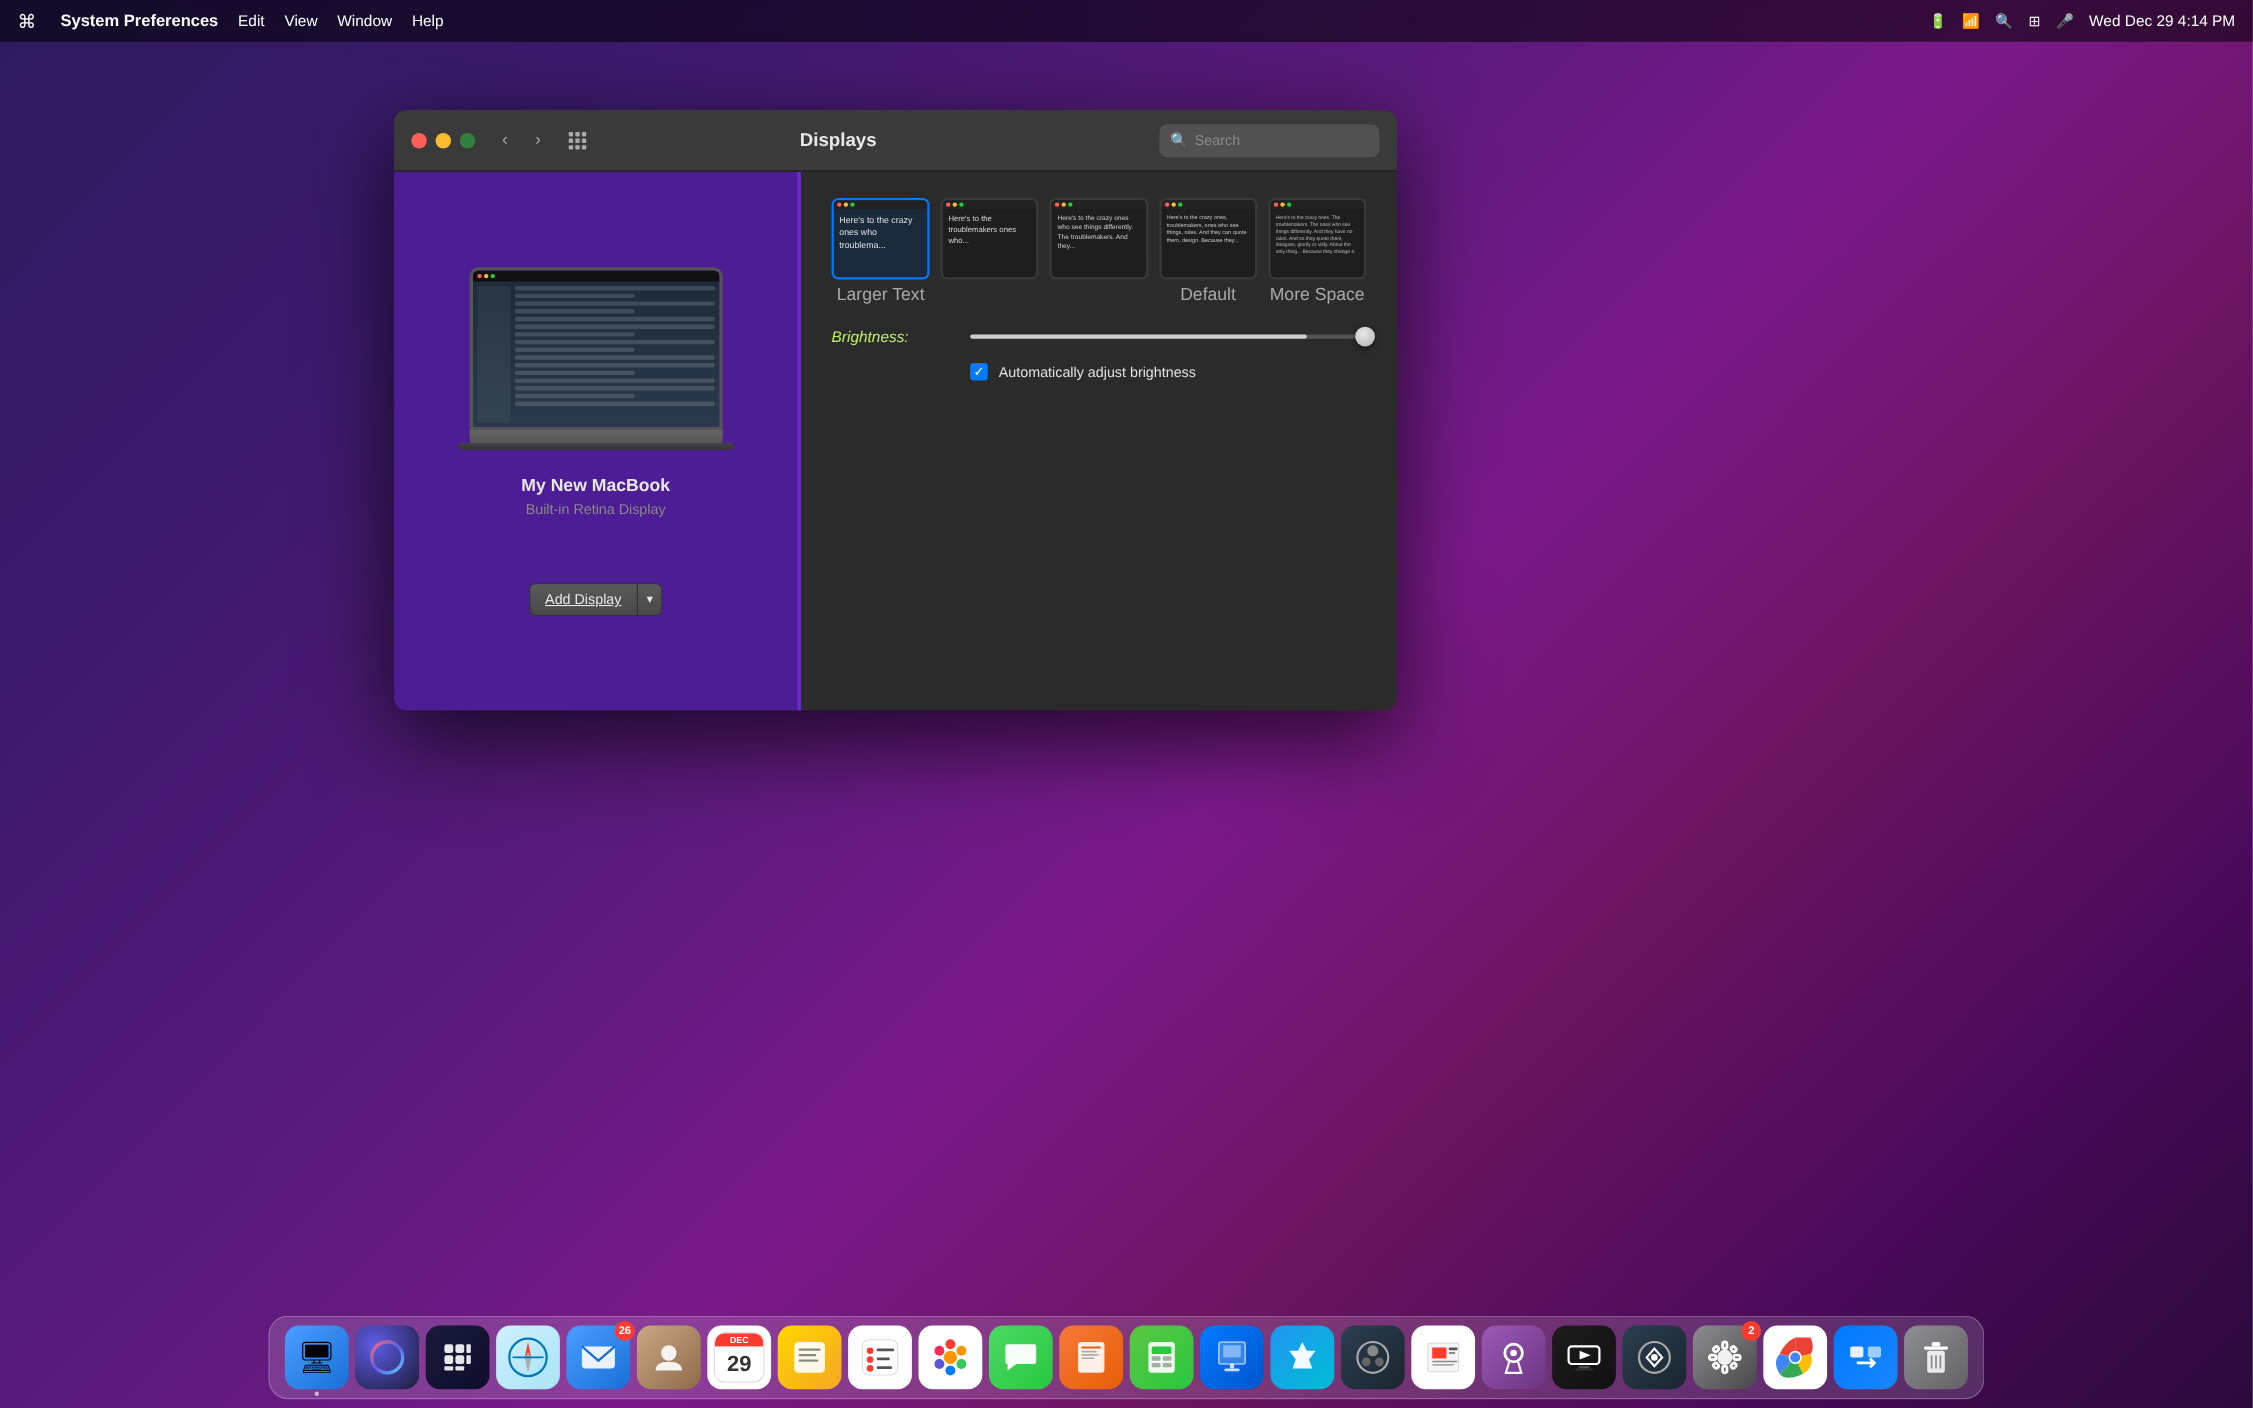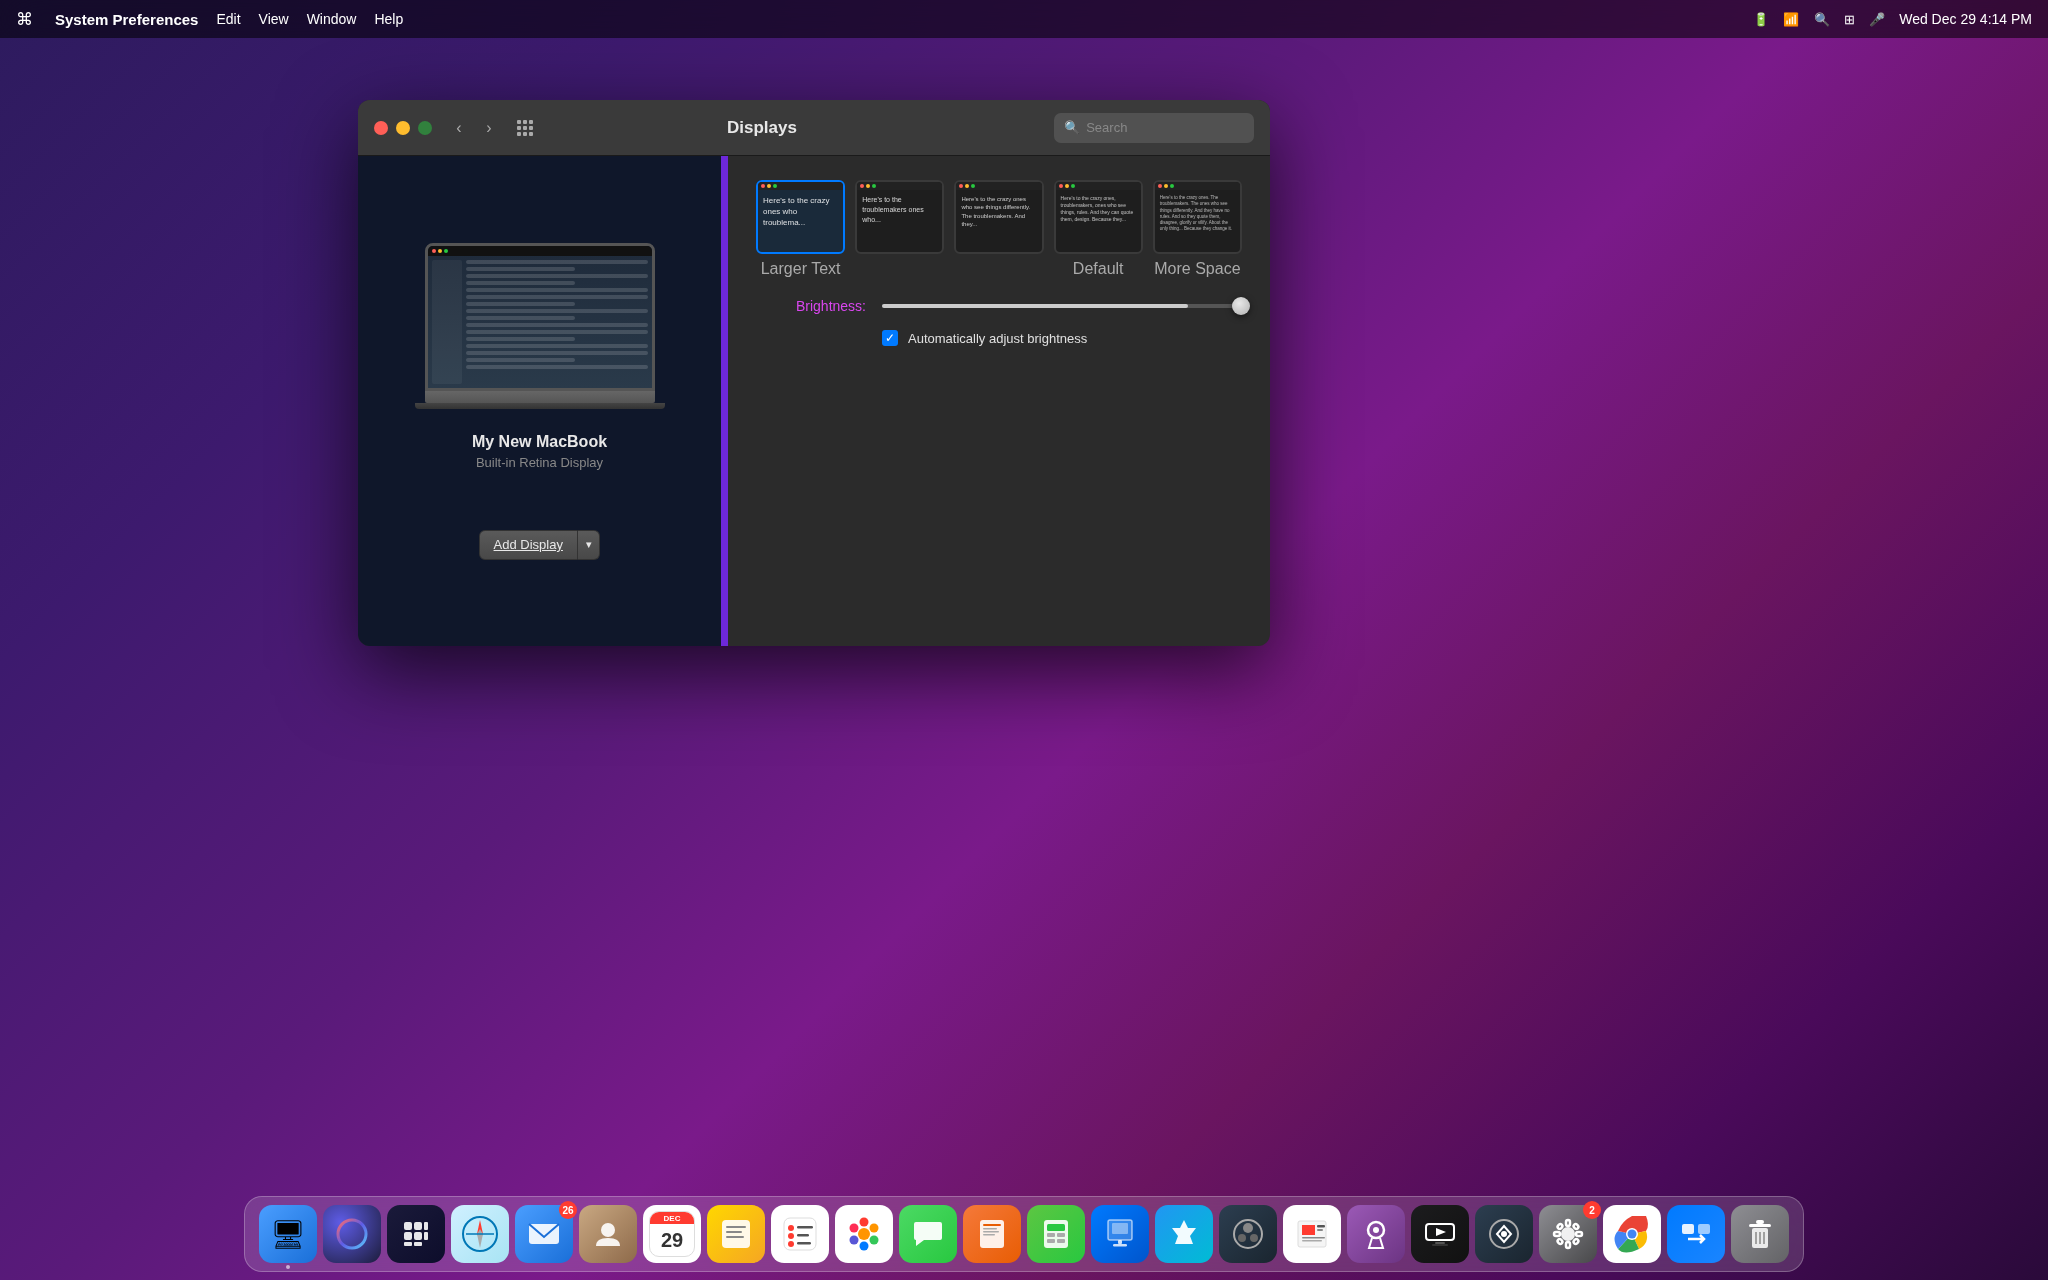--- a/index.html
+++ b/index.html
@@ -147,27 +147,27 @@
 
     
     .content {
       display: flex;
       height: 490px;
     }
 
     
     .left-panel {
       width: 370px;
-      background: #0f172a;
+      background: #4c1d95;
       display: flex;
       flex-direction: column;
       align-items: center;
       justify-content: center;
       padding: 20px;
-      border-right: 7px solid #6d28d9;
+      border-right: 3px solid #6d28d9;
     }
 
     
     .macbook {
       width: 230px;
       margin-bottom: 20px;
     }
     .macbook-screen {
       background: #1a1a2e;
       border-radius: 8px 8px 0 0;
@@ -404,23 +404,23 @@
 
     
     .settings-row {
       display: flex;
       align-items: center;
       gap: 16px;
       margin-bottom: 16px;
     }
     .settings-label {
       font-size: 14px;
-      color: #d946ef;
+      color: #bef264;
       min-width: 110px;
-      text-align: right;
+      font-style: italic;
     }
     .slider-container {
       flex: 1;
       display: flex;
       align-items: center;
     }
     .slider-track {
       flex: 1;
       height: 4px;
       background: rgba(255,255,255,0.2);

